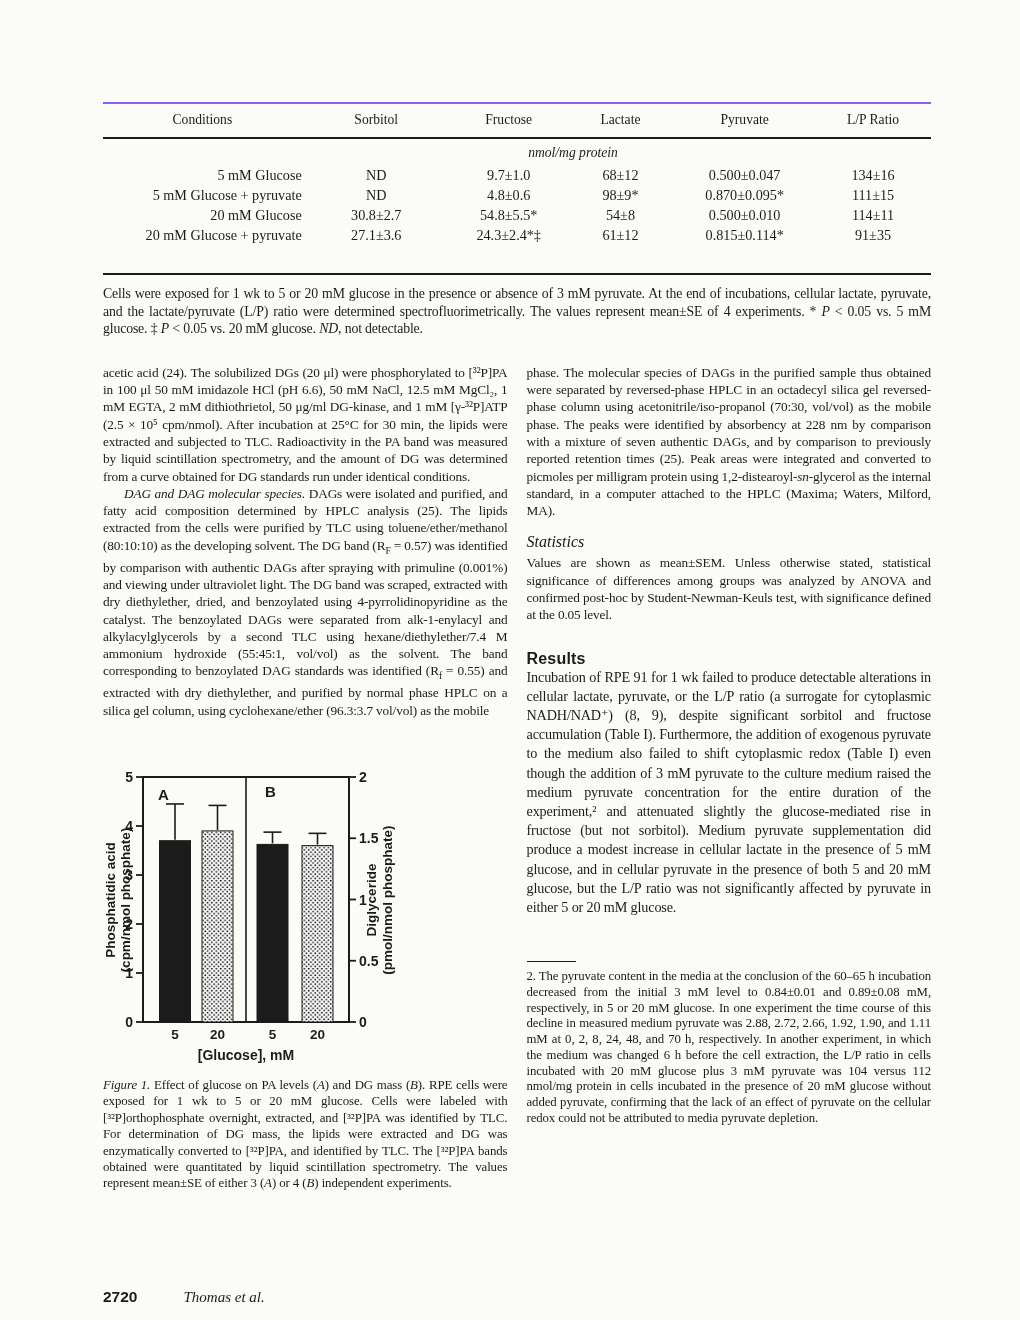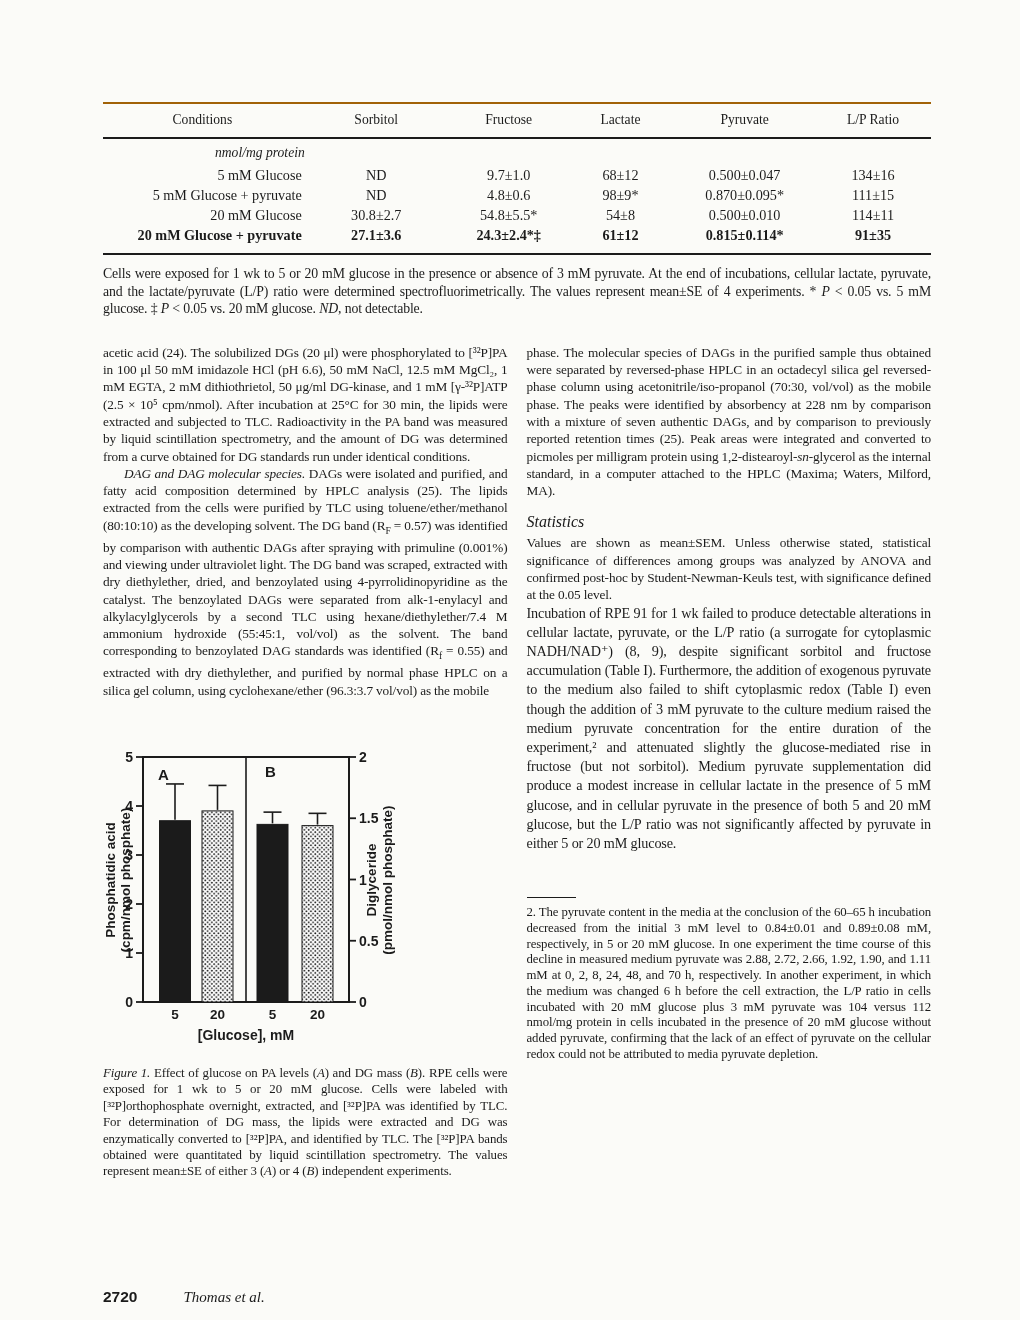--- a/index.html
+++ b/index.html
@@ -6,42 +6,42 @@
   body{
     width:1020px;height:1320px;
     background:#fbfbf8;color:#1b1b1b;
     font-family:"Liberation Serif","DejaVu Serif",serif;
     position:relative;overflow:hidden;
   }
   .content{padding:102px 89px 0 103px;}
   
   .table-title{font-style:italic;font-size:15.5px;line-height:20px;margin:0 0 7px 0;}
   table.data{width:100%;border-collapse:collapse;
-    border-top:2px solid #a16207;border-bottom:2.5px solid #1b1b1b;}
+    border-top:2px solid #8b5cf6;border-bottom:2.5px solid #1b1b1b;}
   table.data th{font-weight:normal;font-size:13.6px;padding:8px 0 9px;border-bottom:2px solid #1b1b1b;text-align:center;}
-  tr.units td{font-style:italic;font-size:13.6px;text-align:left;padding:6px 0 4px 112px;}
+  tr.units td{font-style:italic;font-size:13.6px;text-align:center;padding:6px 0 4px 112px;}
   tbody.rows td{font-size:14.2px;line-height:20px;text-align:center;padding:0;}
   tbody.rows td.cond{text-align:right;padding-left:33px;}
-  tbody.rows tr:last-child td{padding-bottom:8px;font-weight:bold;}
+  tbody.rows tr:last-child td{padding-bottom:28px;}
   .table-footnote{margin-top:10px;font-size:13.8px;line-height:17.6px;text-align:justify;letter-spacing:-0.15px;}
   
   .columns{display:flex;gap:19px;margin-top:26px;}
   .col{width:405px;}
   p.body{margin:0;font-size:13.3px;line-height:17.3px;text-align:justify;letter-spacing:-0.15px;}
   .p-indent{text-indent:21px;}
   .h-stat{font-style:italic;font-weight:normal;font-size:16px;margin:14px 0 3px;}
   .h-results{font-family:"Liberation Sans","DejaVu Sans",sans-serif;font-weight:bold;font-size:16px;margin:26px 0 0;letter-spacing:0.2px;}
   .h-sub{font-style:italic;font-weight:normal;font-size:16.2px;line-height:20.5px;margin:16px 0 4px;}
   p.results-text{margin:0;font-size:14.2px;line-height:19.2px;text-align:justify;letter-spacing:-0.15px;}
   .fn-rule{width:49px;border-top:1.6px solid #1b1b1b;margin-top:44px;}
   p.fn2{margin:7px 0 0;font-size:12.8px;line-height:15.7px;text-align:justify;letter-spacing:-0.1px;}
   
   .figure{margin:22px 0 0 0;}
   .figure svg{display:block;}
-  figcaption{margin-top:8px;font-size:12.9px;line-height:16.4px;text-align:justify;letter-spacing:-0.1px;}
+  figcaption{font-size:12.9px;line-height:16.4px;text-align:justify;letter-spacing:-0.1px;}
   
   .footer{position:absolute;left:103px;top:1288px;display:flex;align-items:baseline;gap:46px;}
   .page-num{font-family:"Liberation Sans","DejaVu Sans",sans-serif;font-weight:bold;font-size:15.5px;}
   .authors{font-style:italic;font-size:15px;}
 </style>
 </head>
 <body>
 
 <div class="content">
 
@@ -172,20 +172,21 @@
             <text x="289" y="159" text-anchor="middle" font-size="13.5" font-weight="bold" fill="#1b1b1b" font-family="&quot;Liberation Sans&quot;,&quot;DejaVu Sans&quot;,sans-serif" transform="rotate(-90 289 159)">(pmol/nmol phosphate)</text>
           </svg>
         <figcaption><span style="font-style: italic;">Figure 1.</span><span> Effect of glucose on PA levels (</span><span style="font-style: italic;">A</span><span>) and DG mass (</span><span style="font-style: italic;">B</span><span>). RPE cells were exposed for 1 wk to 5 or 20 mM glucose. Cells were labeled with [³²P]orthophosphate overnight, extracted, and [³²P]PA was identified by TLC. For determination of DG mass, the lipids were extracted and DG was enzymatically converted to [³²P]PA, and identified by TLC. The [³²P]PA bands obtained were quantitated by liquid scintillation spectrometry. The values represent mean±SE of either 3 (</span><span style="font-style: italic;">A</span><span>) or 4 (</span><span style="font-style: italic;">B</span><span>) independent experiments.</span></figcaption>
       </figure>
     </div>
 
     <div class="col">
       <p class="body"><span>phase. The molecular species of DAGs in the purified sample thus obtained were separated by reversed-phase HPLC in an octadecyl silica gel reversed-phase column using acetonitrile/iso-propanol (70:30, vol/vol) as the mobile phase. The peaks were identified by absorbency at 228 nm by comparison with a mixture of seven authentic DAGs, and by comparison to previously reported retention times (25). Peak areas were integrated and converted to picmoles per milligram protein using 1,2-distearoyl-</span><span style="font-style: italic;">sn</span><span>-glycerol as the internal standard, in a computer attached to the HPLC (Maxima; Waters, Milford, MA).</span></p>
       <h3 class="h-stat">Statistics</h3>
       <p class="body">Values are shown as mean±SEM. Unless otherwise stated, statistical significance of differences among groups was analyzed by ANOVA and confirmed post-hoc by Student-Newman-Keuls test, with significance defined at the 0.05 level.</p>
+      <h2 class="h-results">Results</h2>
       <p class="results-text">Incubation of RPE 91 for 1 wk failed to produce detectable alterations in cellular lactate, pyruvate, or the L/P ratio (a surrogate for cytoplasmic NADH/NAD⁺) (8, 9), despite significant sorbitol and fructose accumulation (Table I). Furthermore, the addition of exogenous pyruvate to the medium also failed to shift cytoplasmic redox (Table I) even though the addition of 3 mM pyruvate to the culture medium raised the medium pyruvate concentration for the entire duration of the experiment,² and attenuated slightly the glucose-mediated rise in fructose (but not sorbitol). Medium pyruvate supplementation did produce a modest increase in cellular lactate in the presence of 5 mM glucose, and in cellular pyruvate in the presence of both 5 and 20 mM glucose, but the L/P ratio was not significantly affected by pyruvate in either 5 or 20 mM glucose.</p>
       <div class="fn-rule"></div>
       <p class="fn2">2. The pyruvate content in the media at the conclusion of the 60–65 h incubation decreased from the initial 3 mM level to 0.84±0.01 and 0.89±0.08 mM, respectively, in 5 or 20 mM glucose. In one experiment the time course of this decline in measured medium pyruvate was 2.88, 2.72, 2.66, 1.92, 1.90, and 1.11 mM at 0, 2, 8, 24, 48, and 70 h, respectively. In another experiment, in which the medium was changed 6 h before the cell extraction, the L/P ratio in cells incubated with 20 mM glucose plus 3 mM pyruvate was 104 versus 112 nmol/mg protein in cells incubated in the presence of 20 mM glucose without added pyruvate, confirming that the lack of an effect of pyruvate on the cellular redox could not be attributed to media pyruvate depletion.</p>
     </div>
 
   </div>
 </div>
 
 <div class="footer">
   <span class="page-num">2720</span>

